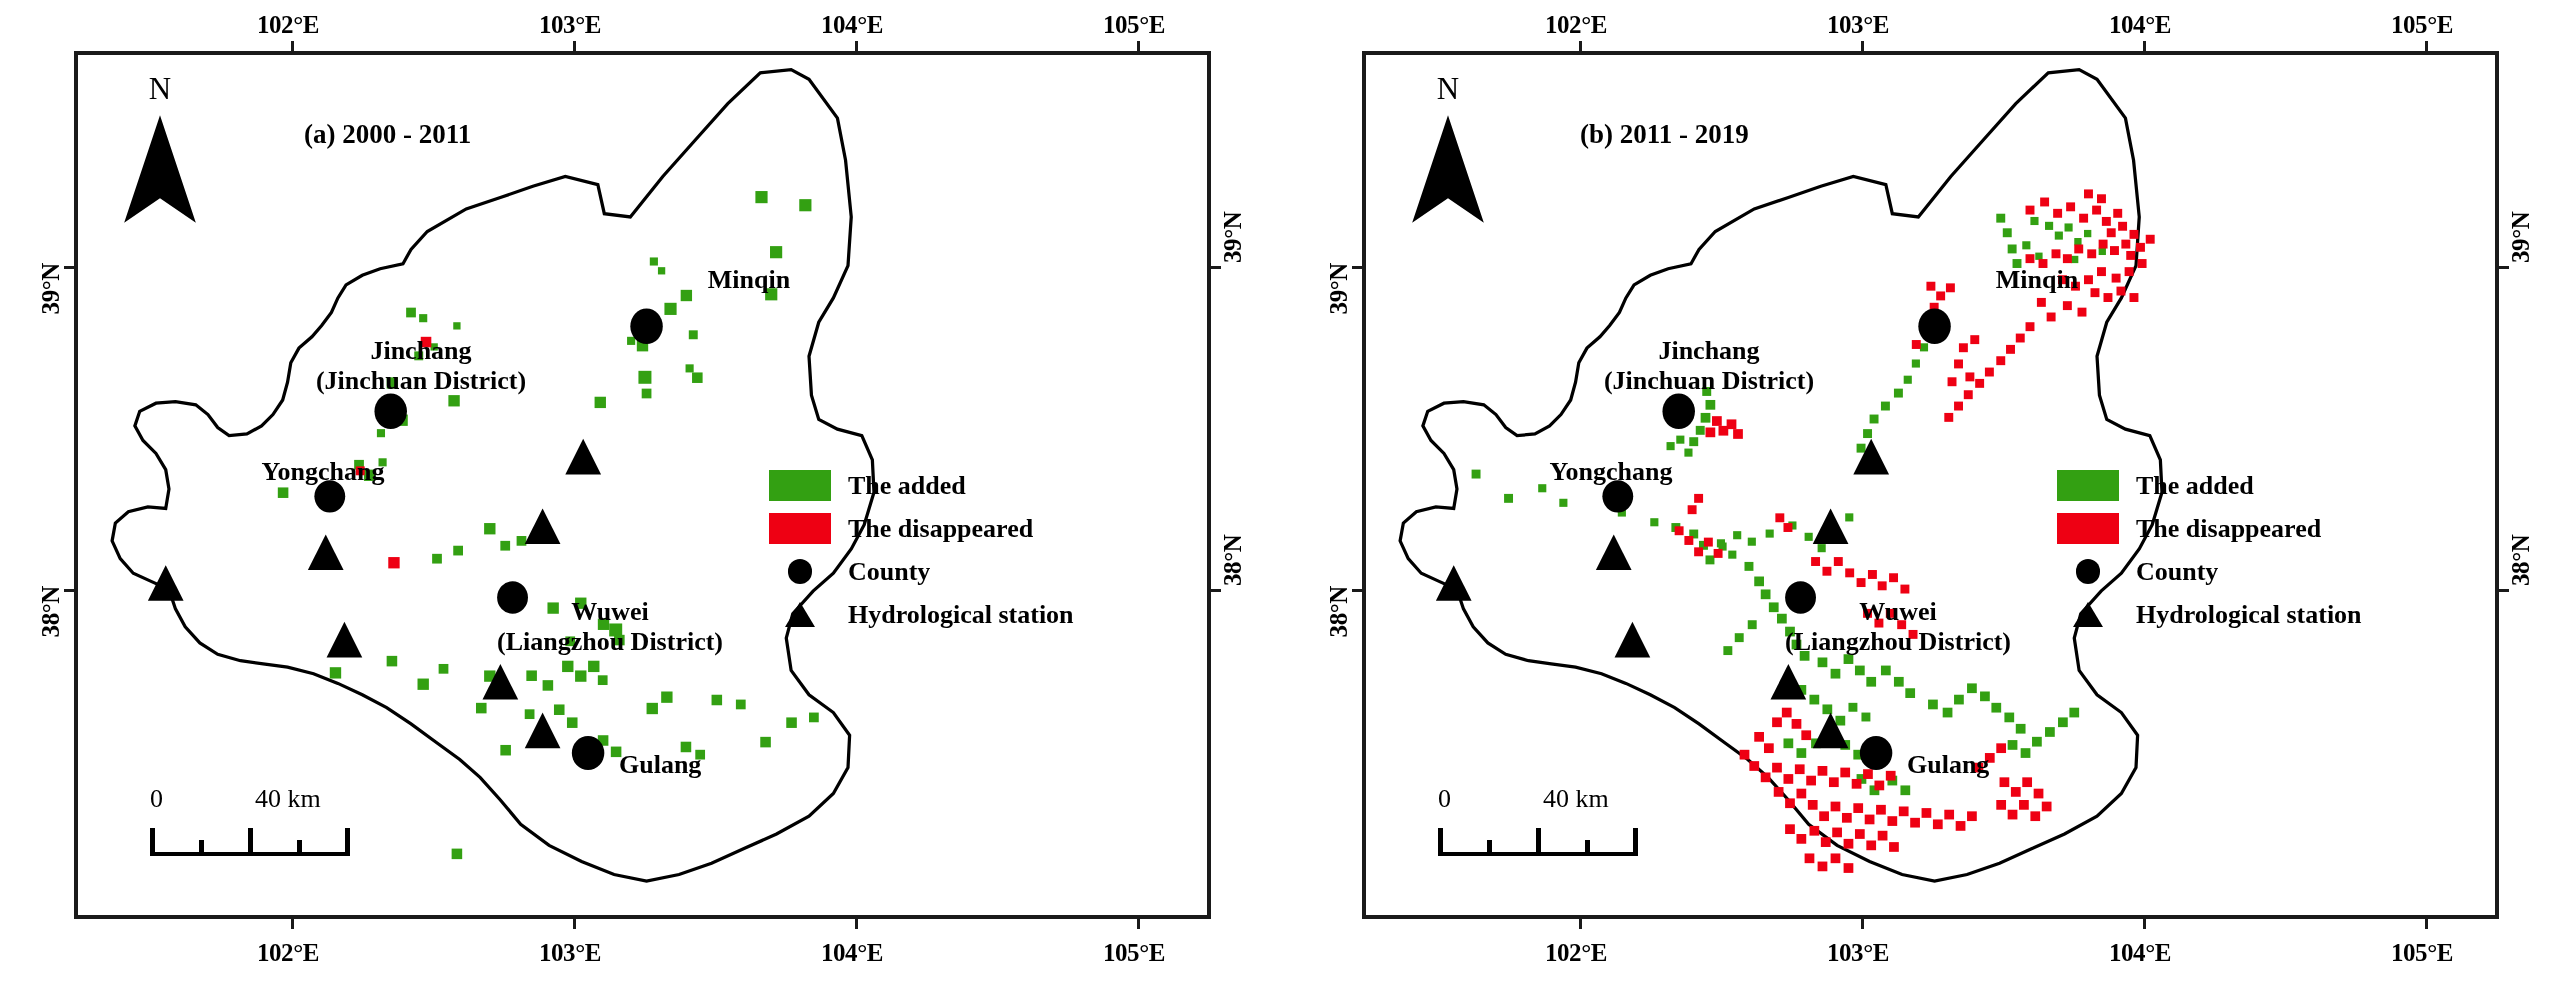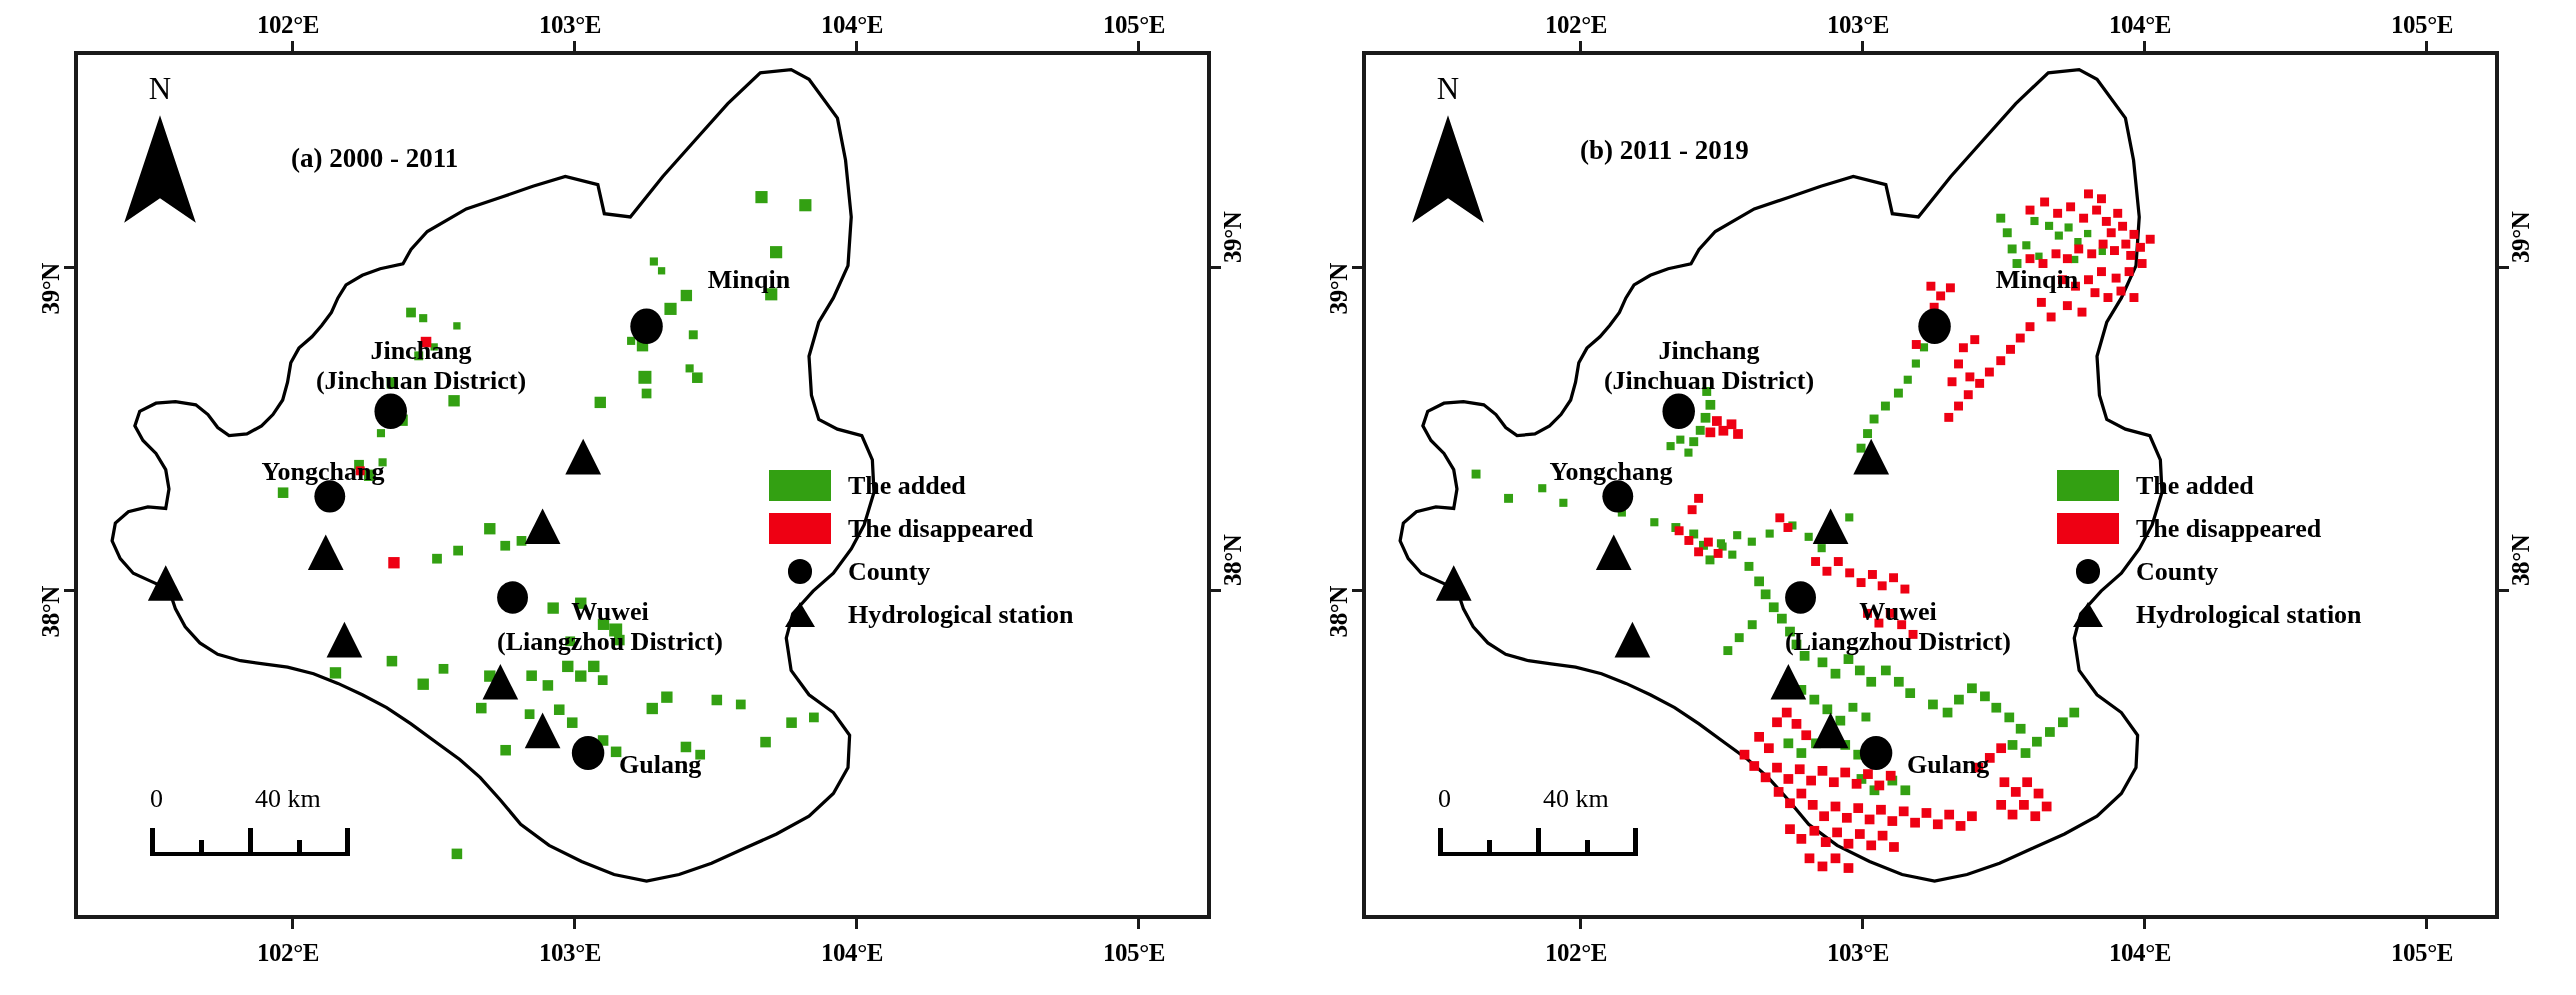--- a/index.html
+++ b/index.html
@@ -207,21 +207,21 @@
         </svg>
       </div>
 
       <div class="north">
         <div class="nlabel">N</div>
         <svg width="98" height="114" viewBox="0 0 120 140">
           <path d="M 60 4 L 104 136 L 60 106 L 16 136 Z" fill="#000"></path>
         </svg>
       </div>
 
-      <div class="ptitle" style="left:213px;top:64px;margin-top:24px;">(a) 2000 - 2011</div>
+      <div class="ptitle" style="left:226px;top:64px;">(a) 2000 - 2011</div>
 
       <div class="place" style="left:343px;top:311px;">
         <div>Jinchang</div>
         <div>(Jinchuan District)</div>
       </div>
       <div class="place" style="left:671px;top:225px;">Minqin</div>
       <div class="place" style="left:245px;top:417px;">Yongchang</div>
       <div class="place" style="left:532px;top:572px;">
         <div>Wuwei</div>
         <div>(Liangzhou District)</div>
@@ -599,21 +599,21 @@
         </svg>
       </div>
 
       <div class="north">
         <div class="nlabel">N</div>
         <svg width="98" height="114" viewBox="0 0 120 140">
           <path d="M 60 4 L 104 136 L 60 106 L 16 136 Z" fill="#000"></path>
         </svg>
       </div>
 
-      <div class="ptitle" style="left:214px;top:80px;">(b) 2011 - 2019</div>
+      <div class="ptitle" style="left:214px;top:64px;">(b) 2011 - 2019</div>
 
       <div class="place" style="left:343px;top:311px;">
         <div>Jinchang</div>
         <div>(Jinchuan District)</div>
       </div>
       <div class="place" style="left:671px;top:225px;">Minqin</div>
       <div class="place" style="left:245px;top:417px;">Yongchang</div>
       <div class="place" style="left:532px;top:572px;">
         <div>Wuwei</div>
         <div>(Liangzhou District)</div>

